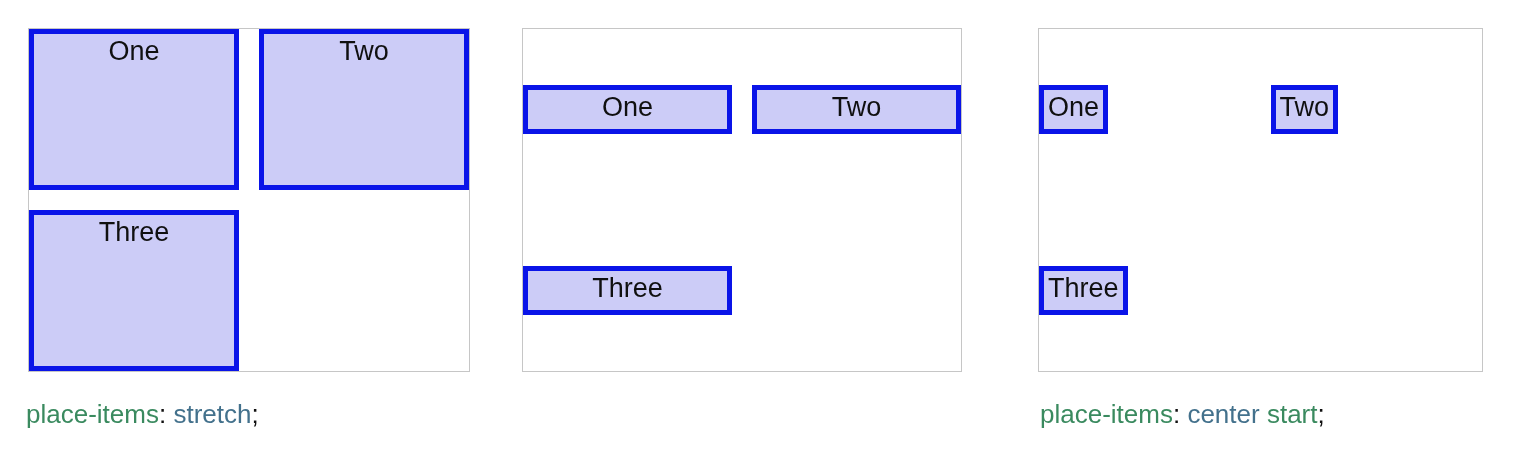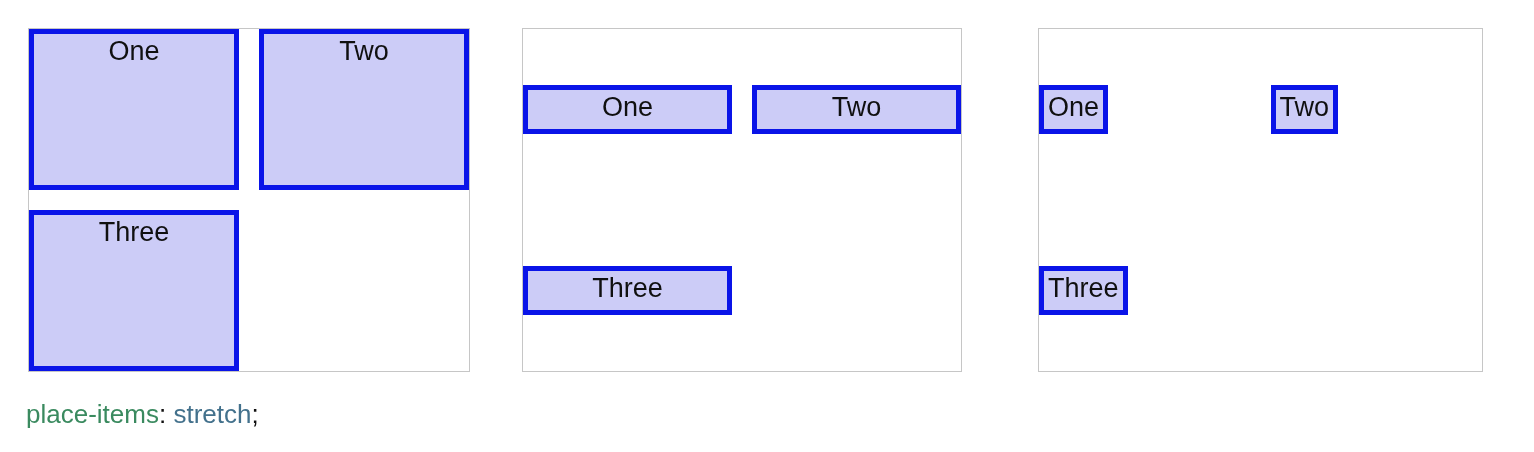--- a/index.html
+++ b/index.html
@@ -122,14 +122,15 @@
     </div>
   </div>
 
   <div class="demo demo-3">
     <div class="grid pi-center-start">
       <div class="item">One</div>
       <div class="item">Two</div>
       <div class="item">Three</div>
     </div>
   </div>
+  <div class="caption caption-3"><span class="tok-prop">place-items</span><span class="tok-punc">:</span> <span class="tok-val-a">center</span> <span class="tok-val-b">start</span><span class="tok-punc">;</span></div>
 
 </div>
 
 </body></html>

